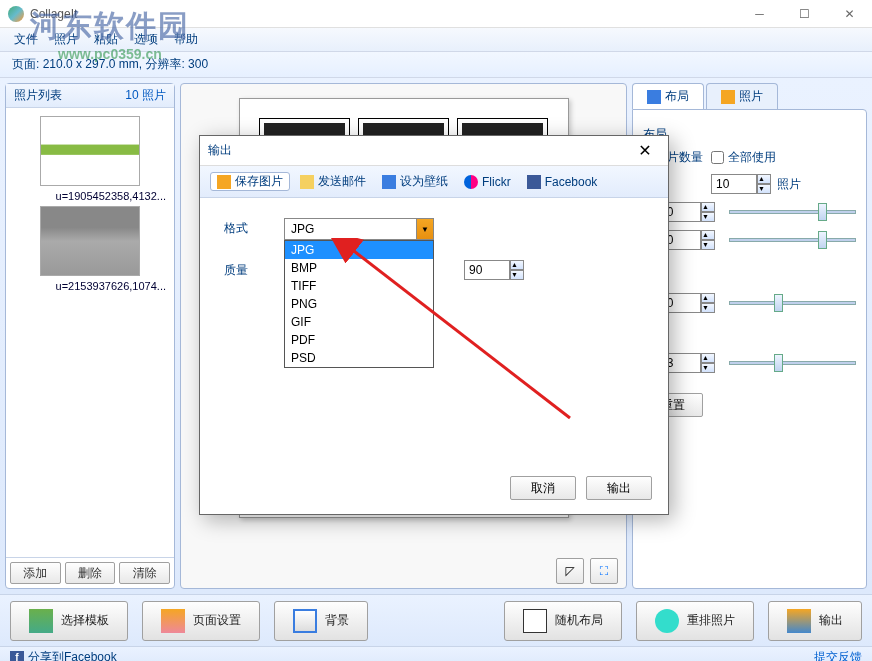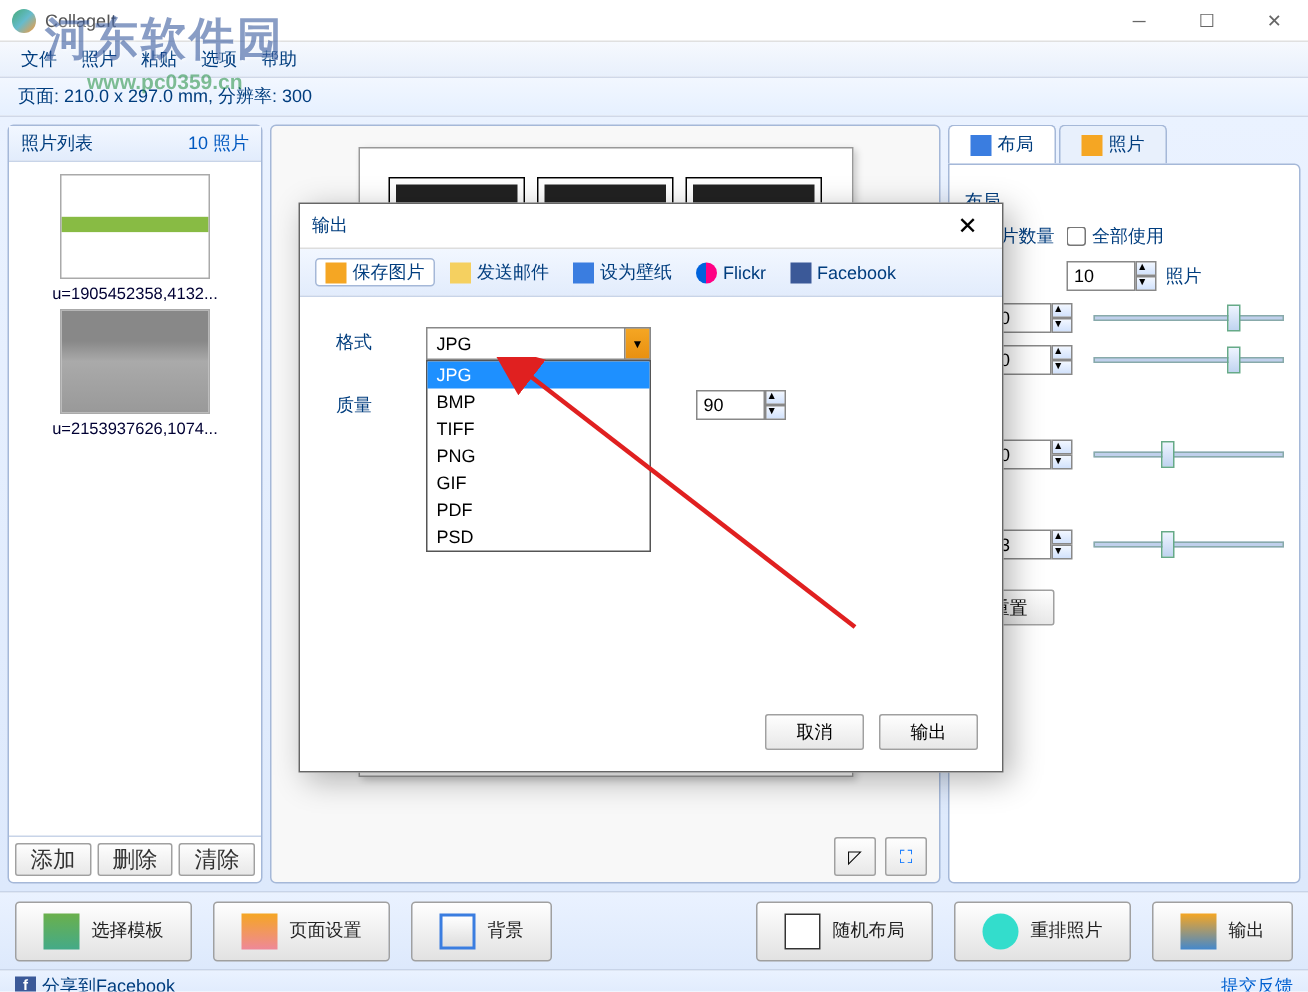--- a/index.html
+++ b/index.html
@@ -20,29 +20,29 @@
     .infobar { height: 26px; background: linear-gradient(#f2f7ff,#e6f0ff); padding-left: 12px; display: flex; align-items: center; color: #003d7e; border-bottom: 1px solid #d0d8e8; }
     
     
     .main { display: flex; height: 516px; padding: 5px; gap: 5px; background: linear-gradient(#eaf2ff,#dde9fc); }
     
     
     .left-panel { width: 170px; border: 1px solid #a5b8d8; border-radius: 4px; background: #fff; display: flex; flex-direction: column; }
     .panel-header { height: 24px; background: linear-gradient(#f2f7ff,#e2ecfc); display: flex; align-items: center; padding: 0 8px; color: #003d7e; border-bottom: 1px solid #c8d4e8; }
     .panel-header .count { margin-left: auto; color: #0058c0; }
     .photo-list { flex: 1; overflow-y: auto; padding: 4px; }
-    .photo-item { text-align: center; margin-bottom: 4px; }
+    .photo-item { text-align: right; margin-bottom: 4px; }
     .photo-thumb { width: 100px; height: 70px; margin: 4px auto; border: 1px solid #aaa; display: block; }
     .thumb1 { background: linear-gradient(#fff 40%, #8b4 41%, #8b4 55%, #fff 56%); }
     .thumb2 { background: radial-gradient(circle, #1a3d7a 0%, #0a1a3a 100%); }
     .thumb3 { background: linear-gradient(#888 30%, #aaa 50%, #999 100%); }
     .thumb4 { background: linear-gradient(#f8e8d8 30%, #e8d8c0 100%); }
     .photo-caption { color: #003; font-size: 11px; white-space: nowrap; overflow: hidden; text-overflow: ellipsis; padding: 0 4px; }
     .left-buttons { display: flex; padding: 4px; gap: 4px; border-top: 1px solid #c8d4e8; }
-    .small-btn { flex: 1; height: 22px; background: linear-gradient(#fefefe,#e8e8e8); border: 1px solid #a0a0a0; border-radius: 2px; cursor: pointer; font-size: 15px; color: #333; }
+    .small-btn { flex: 1; height: 22px; background: linear-gradient(#fefefe,#e8e8e8); border: 1px solid #a0a0a0; border-radius: 2px; cursor: pointer; font-size: 12px; color: #333; }
     
     
     .center-panel { flex: 1; border: 1px solid #a5b8d8; border-radius: 4px; background: #f8f8f8; position: relative; display: flex; flex-direction: column; }
     .canvas-area { flex: 1; display: flex; align-items: flex-start; justify-content: center; padding-top: 14px; }
     .collage-page { width: 330px; height: 420px; background: #fff; border: 1px solid #999; box-shadow: 2px 2px 5px rgba(0,0,0,0.2); padding: 20px; }
     .collage-row { display: flex; gap: 10px; }
     .collage-cell { width: 90px; height: 70px; background: #222; border: 4px solid #fff; box-shadow: 0 0 0 1px #000; }
     .canvas-toolbar { height: 34px; display: flex; align-items: center; justify-content: flex-end; gap: 6px; padding: 0 8px; }
     .tool-btn { width: 28px; height: 26px; background: linear-gradient(#fefefe,#e8e8e8); border: 1px solid #a0a0a0; border-radius: 2px; display: flex; align-items: center; justify-content: center; cursor: pointer; }
     

